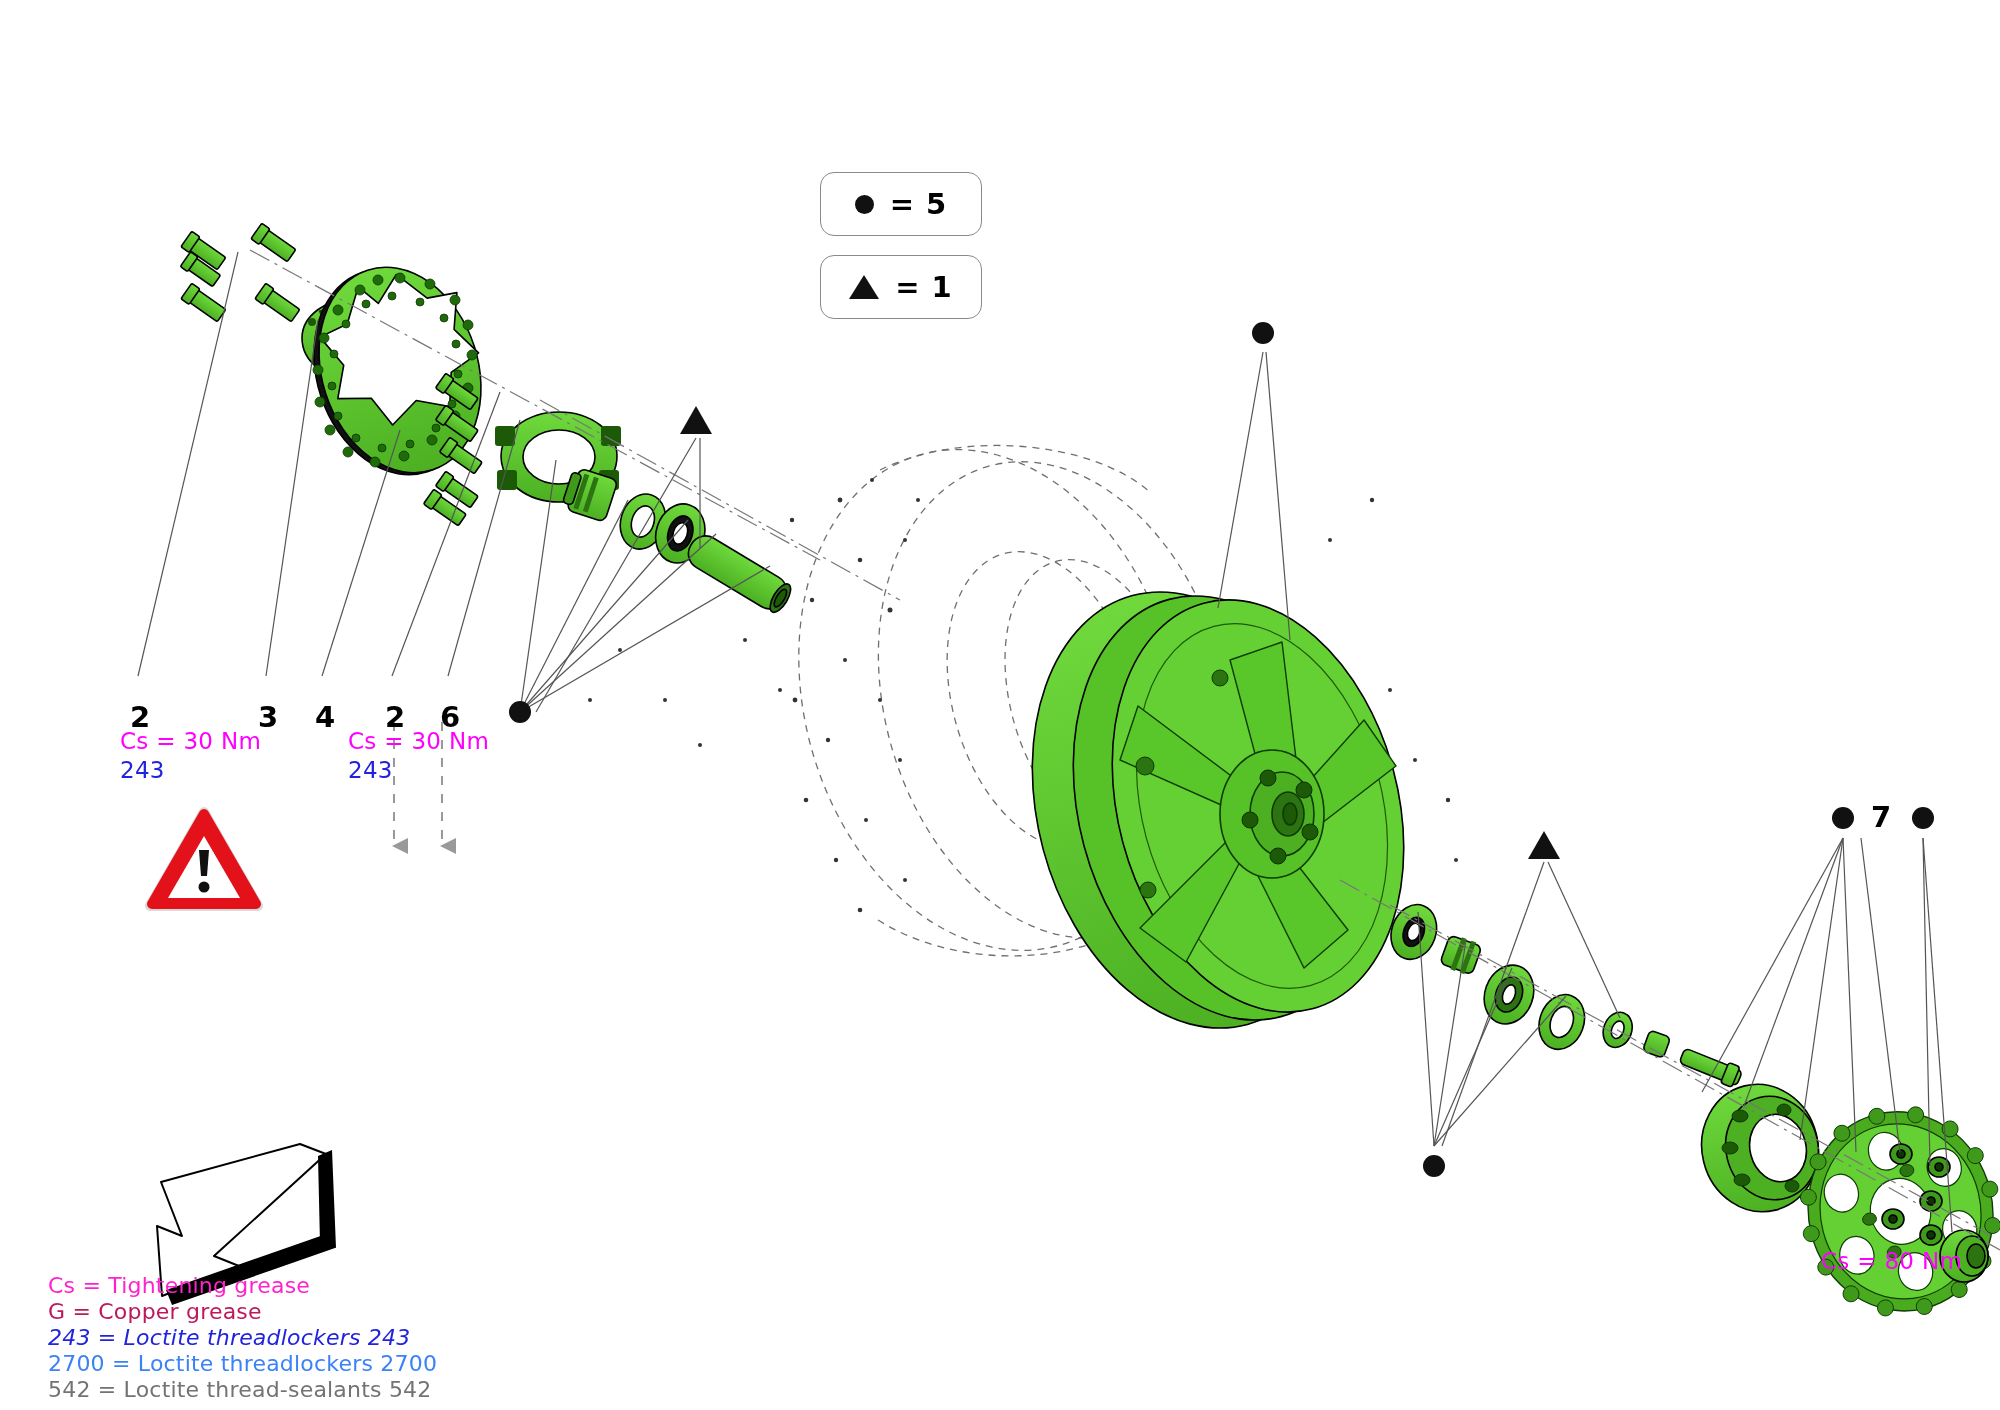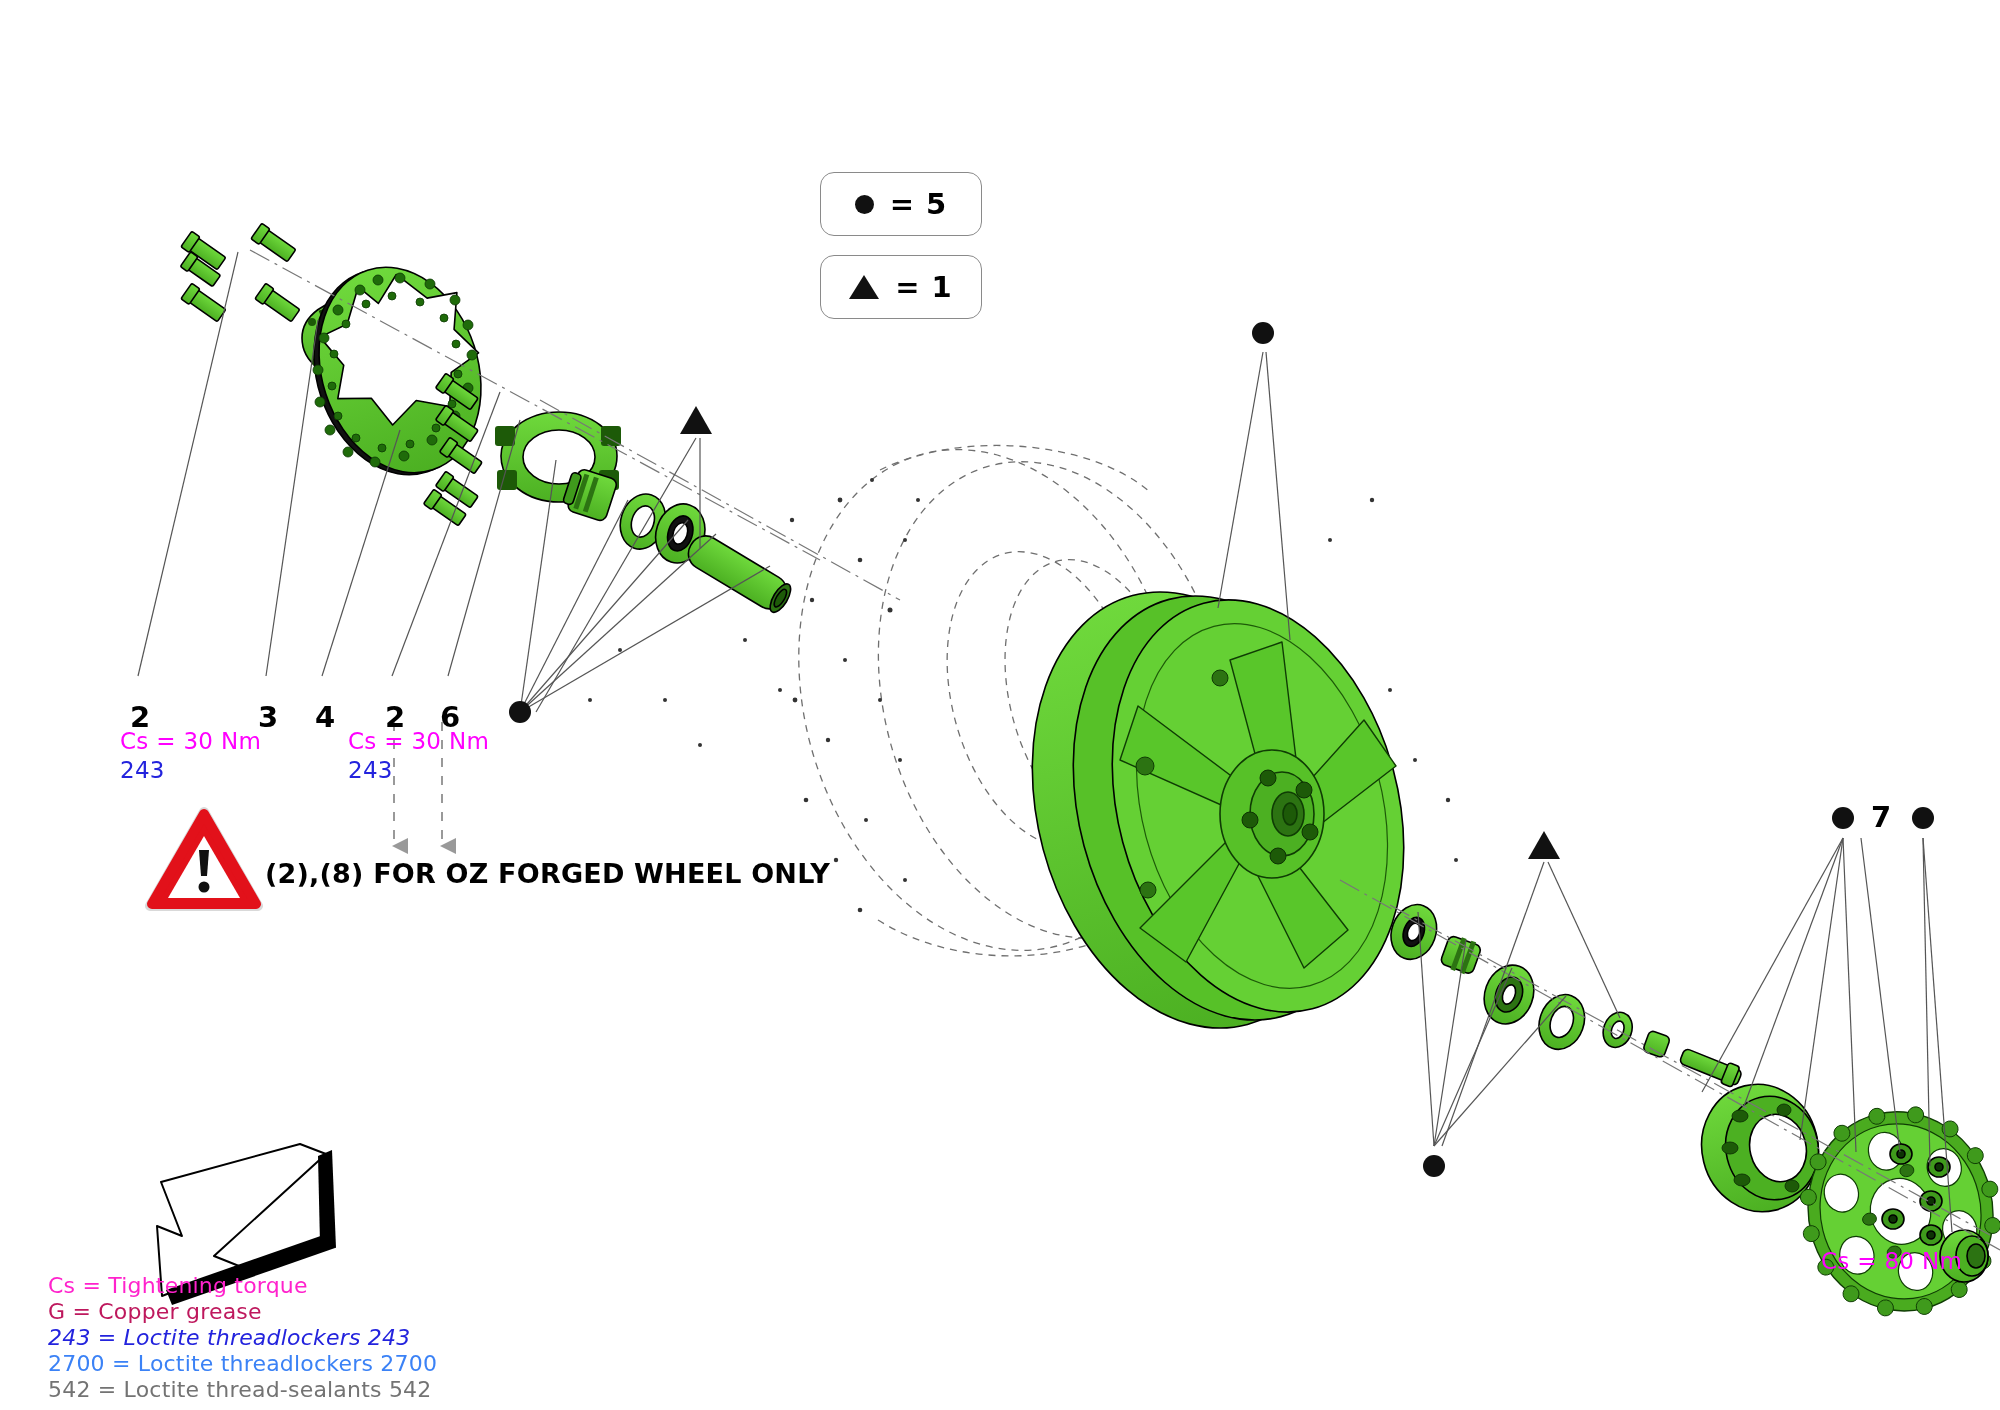--- a/index.html
+++ b/index.html
@@ -472,23 +472,22 @@
   <div class="callout" style="left:375px;top:700px;">2</div>
   <div class="callout" style="left:430px;top:700px;">6</div>
   <div class="callout" style="left:1861px;top:800px;">7</div>
 
   <div class="spec torque" style="left:120px;top:728px;">Cs = 30 Nm</div>
   <div class="spec lock243" style="left:120px;top:757px;">243</div>
   <div class="spec torque" style="left:348px;top:728px;">Cs = 30 Nm</div>
   <div class="spec lock243" style="left:348px;top:757px;">243</div>
   <div class="spec torque" style="left:1821px;top:1248px;">Cs = 80 Nm</div>
 
-  <div class="warn-text" style="left:265px;top:858px;">(2),(8) FOR OZ FORGED WHEEL ONLY</div>
 
   <div class="keybox" style="left:48px;top:1273px;">
-    <div class="keyrow k-cs">Cs = Tightening torque</div>
+    <div class="keyrow k-cs">Cs = Tightening grease</div>
     <div class="keyrow k-g">G = Copper grease</div>
     <div class="keyrow k-243">243 =  Loctite threadlockers 243</div>
     <div class="keyrow k-2700">2700 = Loctite threadlockers 2700</div>
     <div class="keyrow k-542">542 = Loctite thread-sealants 542</div>
   </div>
 
 </div>
 
 </body></html>

